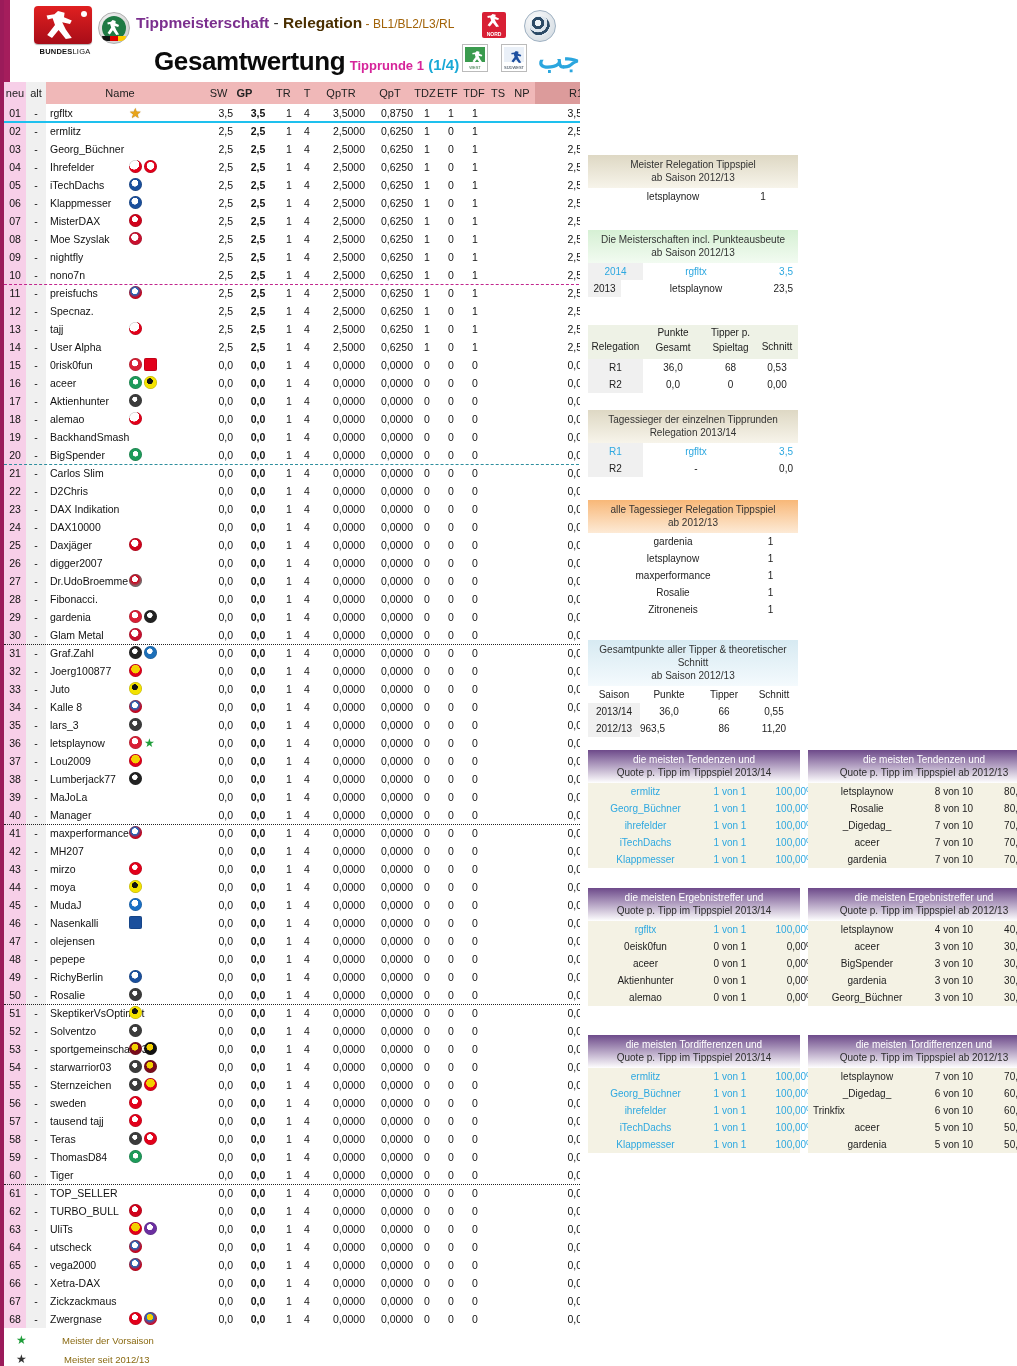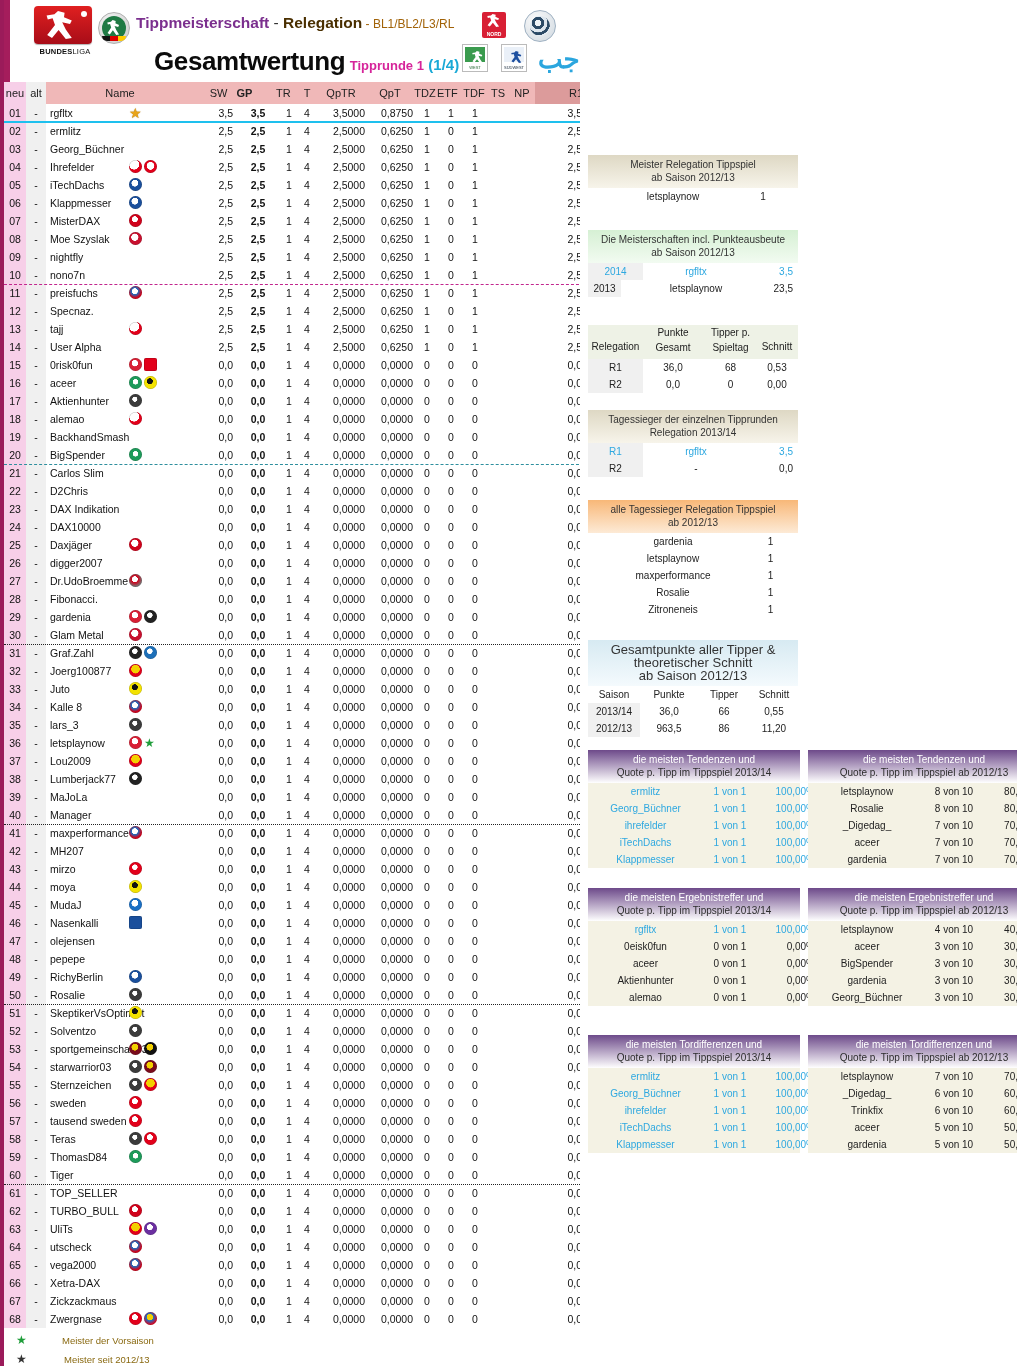--- a/index.html
+++ b/index.html
@@ -1135,21 +1135,21 @@
           <div class="cell c-qptr">0,0000</div>
           <div class="cell c-qpt">0,0000</div>
           <div class="cell c-tdz">0</div>
           <div class="cell c-etf">0</div>
           <div class="cell c-tdf">0</div>
           <div class="cell c-r1">0,0</div>
         </div>
         <div class="row">
           <div class="cell c-neu">57</div>
           <div class="cell c-alt">-</div>
-          <div class="cell c-name">tausend sweden</div>
+          <div class="cell c-name">tausend tajj</div>
           <div class="cell c-badges"><span class="badge" style="background:radial-gradient(circle at 45% 40%,#ffffff 0 26%,#e2001a 30%)"></span></div>
           <div class="cell c-sw">0,0</div>
           <div class="cell c-gp">0,0</div>
           <div class="cell c-tr">1</div>
           <div class="cell c-t">4</div>
           <div class="cell c-qptr">0,0000</div>
           <div class="cell c-qpt">0,0000</div>
           <div class="cell c-tdz">0</div>
           <div class="cell c-etf">0</div>
           <div class="cell c-tdf">0</div>
@@ -1448,39 +1448,39 @@
             <div class="c" style="left:15px;width:140px;text-align:center">Rosalie</div>
             <div class="c" style="left:160px;width:45px;text-align:center">1</div>
           </div>
           <div class="prow">
             <div class="c" style="left:15px;width:140px;text-align:center">Zitroneneis</div>
             <div class="c" style="left:160px;width:45px;text-align:center">1</div>
           </div>
         </div>
       </div>
       <div class="panel" style="left:8px;top:640px;width:210px">
-        <div class="ptitle pt-blue" style="font-size:13px">
+        <div class="ptitle pt-blue" style="font-size:10px">
           <div>Gesamtpunkte aller Tipper &amp; theoretischer Schnitt</div>
           <div>ab Saison 2012/13</div>
         </div>
         <div class="prow" style="background:#fff">
           <div class="c" style="left:0px;width:52px;text-align:center">Saison</div>
           <div class="c" style="left:52px;width:58px;text-align:center">Punkte</div>
           <div class="c" style="left:110px;width:52px;text-align:center">Tipper</div>
           <div class="c" style="left:162px;width:48px;text-align:center">Schnitt</div>
         </div>
         <div class="prow">
           <div class="c shade" style="left:0px;width:52px;text-align:center">2013/14</div>
           <div class="c" style="left:52px;width:58px;text-align:center">36,0</div>
           <div class="c" style="left:110px;width:52px;text-align:center">66</div>
           <div class="c" style="left:162px;width:48px;text-align:center">0,55</div>
         </div>
         <div class="prow">
           <div class="c shade" style="left:0px;width:52px;text-align:center">2012/13</div>
-          <div class="c" style="left:52px;width:58px;text-align:center">963,5</div>
+          <div class="c" style="left:52px;width:58px;">963,5</div>
           <div class="c" style="left:110px;width:52px;text-align:center">86</div>
           <div class="c" style="left:162px;width:48px;text-align:center">11,20</div>
         </div>
       </div>
       <div class="panel" style="left:8px;top:750px;width:212px">
         <div class="ptitle pt-purple">
           <div>die meisten Tendenzen und</div>
           <div class="l2">Quote p. Tipp im Tippspiel 2013/14</div>
         </div>
         <div class="pbody-cream">
@@ -1653,21 +1653,21 @@
             <div class="c" style="left:5px;width:108px;text-align:center">letsplaynow</div>
             <div class="c" style="left:115px;width:62px;text-align:center">7 von 10</div>
             <div class="c" style="left:178px;width:52px;text-align:right">70,00%</div>
           </div>
           <div class="prow">
             <div class="c" style="left:5px;width:108px;text-align:center">_Digedag_</div>
             <div class="c" style="left:115px;width:62px;text-align:center">6 von 10</div>
             <div class="c" style="left:178px;width:52px;text-align:right">60,00%</div>
           </div>
           <div class="prow">
-            <div class="c" style="left:5px;width:108px;text-align:center">Trinkfix</div>
+            <div class="c" style="left:5px;width:108px;text-align:left">Trinkfix</div>
             <div class="c" style="left:115px;width:62px;text-align:center">6 von 10</div>
             <div class="c" style="left:178px;width:52px;text-align:right">60,00%</div>
           </div>
           <div class="prow">
             <div class="c" style="left:5px;width:108px;text-align:center">aceer</div>
             <div class="c" style="left:115px;width:62px;text-align:center">5 von 10</div>
             <div class="c" style="left:178px;width:52px;text-align:right">50,00%</div>
           </div>
           <div class="prow">
             <div class="c" style="left:5px;width:108px;text-align:center">gardenia</div>

